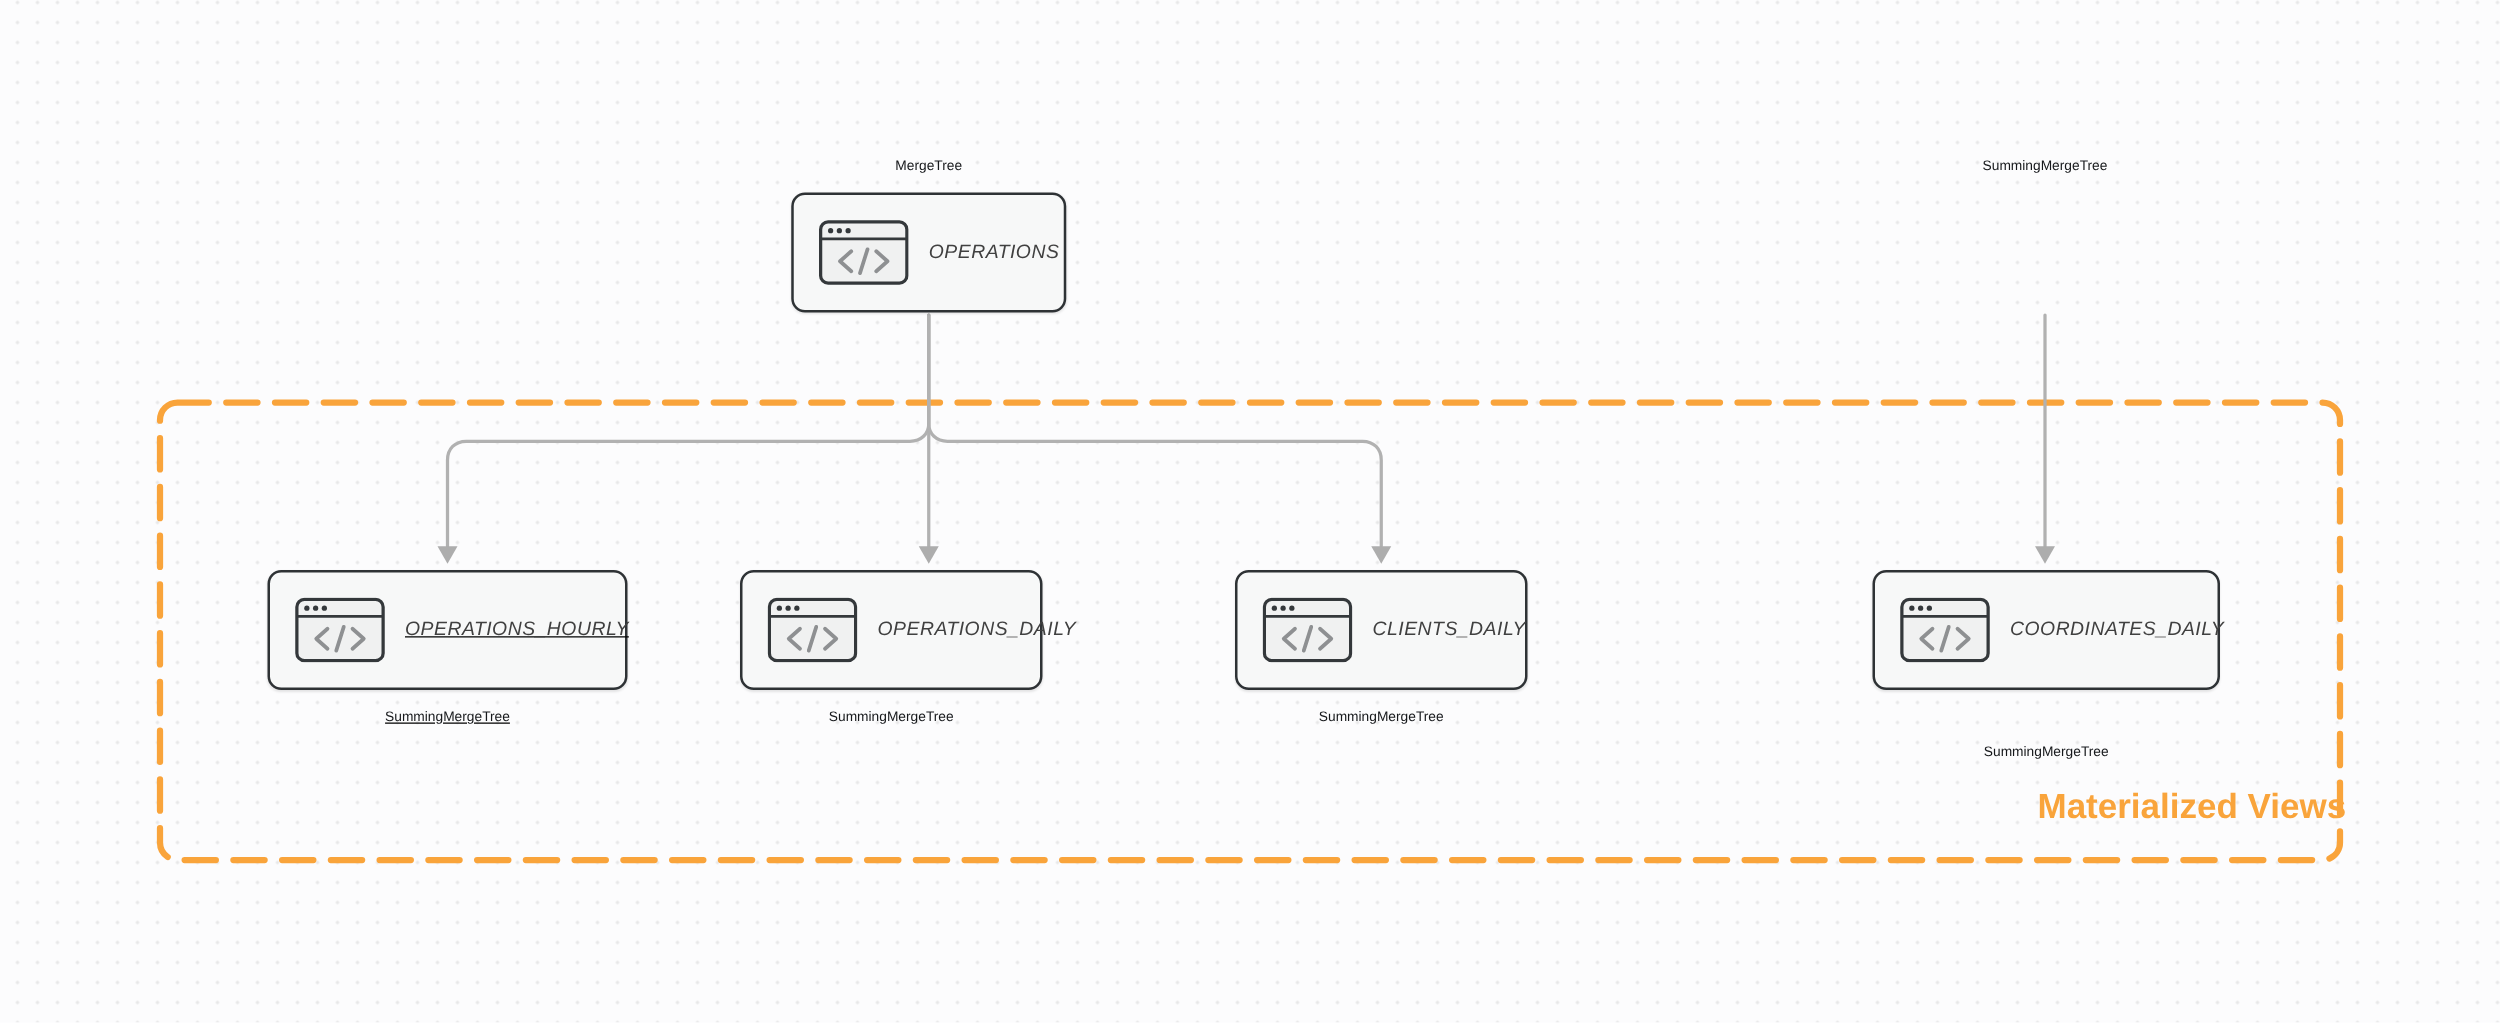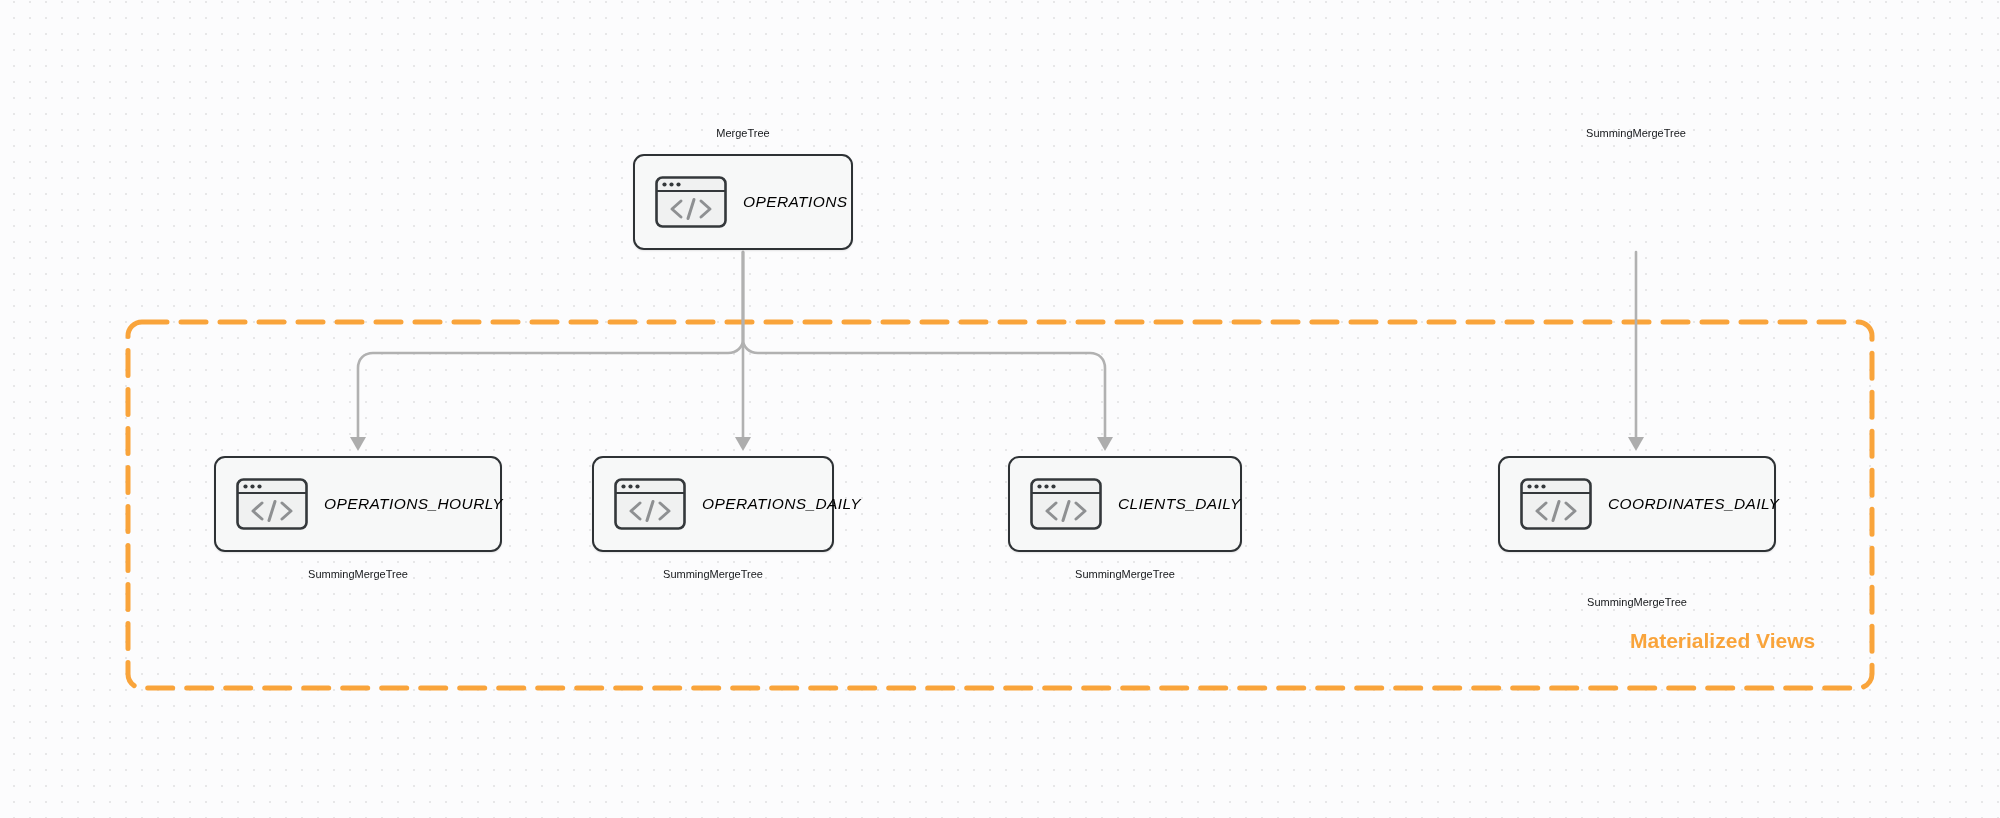--- a/index.html
+++ b/index.html
@@ -61,32 +61,32 @@
     cursor: pointer;
   }
 
   .node-box .win-icon { flex: 0 0 auto; display: block; }
 
   .node-name {
     font-size: 15.5px;
     font-style: italic;
     font-weight: 500;
     letter-spacing: 0.4px;
-    color: #000000;
+    color: #404040;
     white-space: nowrap;
     flex: 1 1 auto;
     text-align: center;
     padding-right: 10px;
   }
 
   .group-label {
     position: absolute;
     left: 1630px;
     top: 629px;
-    font-size: 21px;
+    font-size: 28px;
     font-weight: 600;
     color: #f9a43b;
     white-space: nowrap;
   }
 </style>
 </head>
 <body>
 
 <div class="canvas">
 
@@ -125,21 +125,21 @@
         </g>
       </svg>
       <span class="node-name">OPERATIONS</span>
     </div>
   </div>
 
   <div class="node-group" style="left:1482px; top:120px; width:308px;">
     <div class="engine-label top">SummingMergeTree</div>
   </div>
 
-  <div class="node-group" style="left:214px; top:456px; width:288px;">
+  <div class="node-group" style="left:214px; top:456px; width:288px;text-decoration:underline;">
     <div class="node-box">
       <svg class="win-icon" width="72" height="52" viewBox="0 0 72 52">
         <rect x="1.5" y="1.5" width="69" height="49" rx="6" fill="#f0f1f1" stroke="#34383b" stroke-width="2.6"></rect>
         <line x1="2" y1="15" x2="70" y2="15" stroke="#34383b" stroke-width="2.2"></line>
         <circle cx="9.5" cy="8.5" r="2.1" fill="#34383b"></circle>
           <circle cx="16.5" cy="8.5" r="2.1" fill="#34383b"></circle>
           <circle cx="23.5" cy="8.5" r="2.1" fill="#34383b"></circle>
         <g stroke="#8e9092" stroke-width="3" fill="none" stroke-linecap="round" stroke-linejoin="round">
           <path d="M26 25 L17 33 L26 41"></path>
             <path d="M46 25 L55 33 L46 41"></path>
@@ -163,21 +163,21 @@
           <path d="M26 25 L17 33 L26 41"></path>
             <path d="M46 25 L55 33 L46 41"></path>
             <path d="M39 23.5 L33 42.5"></path>
         </g>
       </svg>
       <span class="node-name">OPERATIONS_DAILY</span>
     </div>
     <div class="engine-label bottom">SummingMergeTree</div>
   </div>
 
-  <div class="node-group" style="left:988px; top:456px; width:234px;margin-left:20px;">
+  <div class="node-group" style="left:988px; top:456px; width:234px;">
     <div class="node-box">
       <svg class="win-icon" width="72" height="52" viewBox="0 0 72 52">
         <rect x="1.5" y="1.5" width="69" height="49" rx="6" fill="#f0f1f1" stroke="#34383b" stroke-width="2.6"></rect>
         <line x1="2" y1="15" x2="70" y2="15" stroke="#34383b" stroke-width="2.2"></line>
         <circle cx="9.5" cy="8.5" r="2.1" fill="#34383b"></circle>
           <circle cx="16.5" cy="8.5" r="2.1" fill="#34383b"></circle>
           <circle cx="23.5" cy="8.5" r="2.1" fill="#34383b"></circle>
         <g stroke="#8e9092" stroke-width="3" fill="none" stroke-linecap="round" stroke-linejoin="round">
           <path d="M26 25 L17 33 L26 41"></path>
             <path d="M46 25 L55 33 L46 41"></path>

